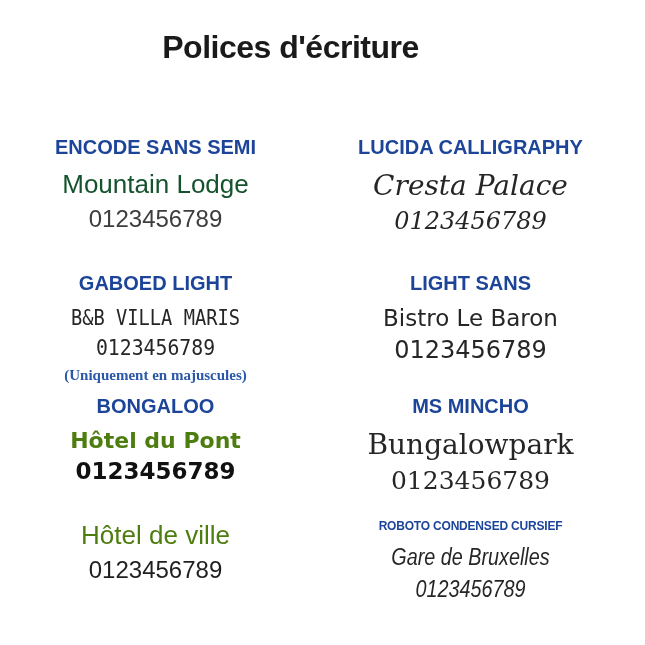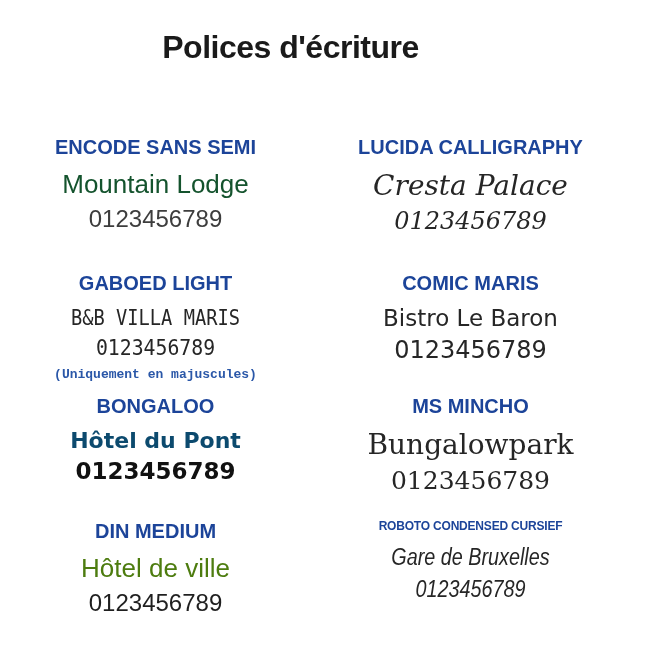--- a/index.html
+++ b/index.html
@@ -48,41 +48,41 @@
     margin-bottom: 11px;
     font-family: "Liberation Sans", sans-serif;
   }
   .font-name.tight { font-size: 12px; letter-spacing: -0.2px; }
   .sample, .digits {
     color: #262626;
     line-height: 1.2;
   }
   .digits { margin-top: 5px; }
   .note {
-    font-size: 13px;
+    font-size: 15px;
     font-weight: 600;
     color: #2a57a8;
     margin-top: 7px;
-    font-family: Liberation Mono, monospace;
+    font-family: Liberation Serif, serif;
   }
 
   
   .encode .sample { font: 400 26px "Liberation Sans", sans-serif; color: #14532d; }
   .encode .digits { font: 400 24px "Liberation Sans", sans-serif; color: #3d3d3d; }
 
   .lucida .sample { font: italic 400 28px "DejaVu Serif", serif; text-align: center; }
   .lucida .digits { font: italic 400 24px "DejaVu Serif", serif; }
 
   .gaboed .sample { font: 400 22px "DejaVu Sans Mono", monospace; transform: scaleX(0.85); }
   .gaboed .digits { font: 400 22px "DejaVu Sans Mono", monospace; transform: scaleX(0.9); }
 
   .comic .sample { font: 400 23px "DejaVu Sans", sans-serif; }
   .comic .digits { font: 400 24px "DejaVu Sans", sans-serif; }
 
-  .bongaloo .sample { font: 700 22px "DejaVu Sans", sans-serif; color: #0c4a6e; }
+  .bongaloo .sample { font: 700 22px "DejaVu Sans", sans-serif; color: #4d7c0f; }
   .bongaloo .digits { font: 700 23px "DejaVu Sans", sans-serif; color: #111111; }
 
   .mincho .sample { font: 400 28px "DejaVu Serif", serif; }
   .mincho .digits { font: 400 25px "DejaVu Serif", serif; }
 
   .din .sample { font: 500 26px "Liberation Sans", sans-serif; color: #4d7c0f; }
   .din .digits { font: 500 24px "Liberation Sans", sans-serif; color: #1f1f1f; }
 
   .roboto .sample { font: italic 400 23px "Liberation Sans", sans-serif; transform: scaleX(0.86); }
   .roboto .digits { font: italic 400 23px "Liberation Sans", sans-serif; transform: scaleX(0.86); }
@@ -109,39 +109,38 @@
     </div>
 
     <div class="cell gaboed">
       <div class="font-name">GABOED LIGHT</div>
       <div class="sample">B&amp;B VILLA MARIS</div>
       <div class="digits">0123456789</div>
       <div class="note">(Uniquement en majuscules)</div>
     </div>
 
     <div class="cell comic">
-      <div class="font-name">COMIC MARIS</div>
+      <div class="font-name">LIGHT SANS</div>
       <div class="sample">Bistro Le Baron</div>
       <div class="digits">0123456789</div>
     </div>
 
     <div class="cell bongaloo">
       <div class="font-name">BONGALOO</div>
       <div class="sample">Hôtel du Pont</div>
       <div class="digits">0123456789</div>
     </div>
 
     <div class="cell mincho">
       <div class="font-name">MS MINCHO</div>
       <div class="sample">Bungalowpark</div>
       <div class="digits">0123456789</div>
     </div>
 
     <div class="cell din">
-      <div class="font-name">DIN MEDIUM</div>
       <div class="sample">Hôtel de ville</div>
       <div class="digits">0123456789</div>
     </div>
 
     <div class="cell roboto">
       <div class="font-name tight">ROBOTO CONDENSED CURSIEF</div>
       <div class="sample">Gare de Bruxelles</div>
       <div class="digits">0123456789</div>
     </div>
 

